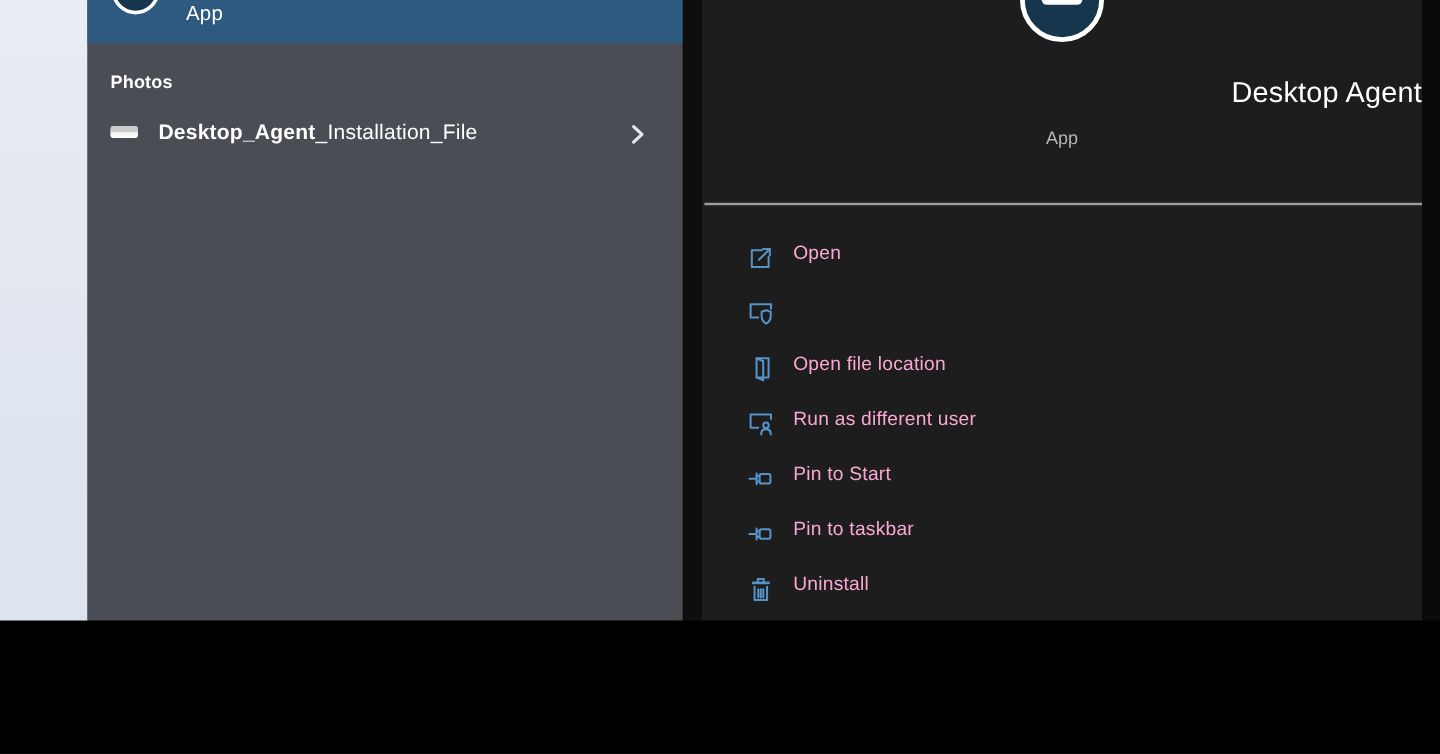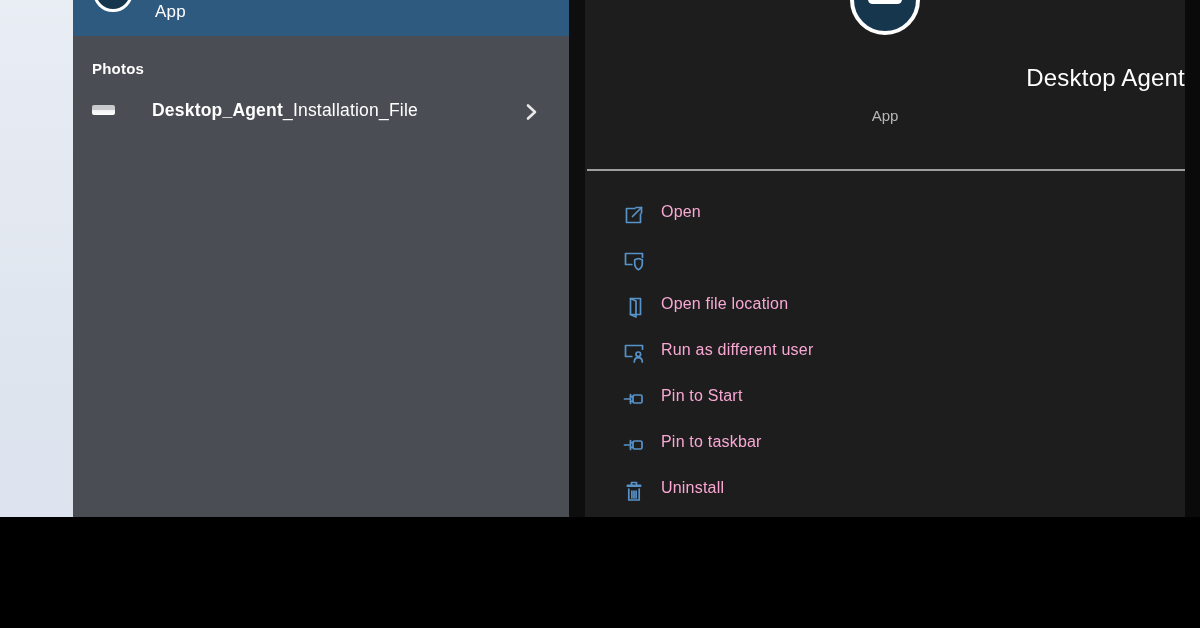--- a/index.html
+++ b/index.html
@@ -32,21 +32,21 @@
   .selected-row .app-circle-small{position:absolute;left:20px;top:-28px;width:40px;height:40px;
     border-radius:50%;background:var(--circle-fill);border:3px solid #fff;}
   .selected-row .selected-label{position:absolute;left:82px;top:2px;
     color:var(--text-white);font-size:17px;letter-spacing:.2px;}
   .section-header{position:absolute;left:19px;top:36px;color:var(--text-white);
     font-size:15px;font-weight:bold;letter-spacing:.2px;margin-top:24px;}
   .result-row{position:absolute;left:0;top:91px;width:100%;height:42px;cursor:pointer;}
   .file-thumb{position:absolute;left:19px;top:14px;width:23px;height:10px;border-radius:2px;
     background:linear-gradient(180deg,#c7c9cb 0%,#c9cbcd 45%,#f2f2f2 55%,#ffffff 100%);}
   .file-name{position:absolute;left:59px;top:9px;color:var(--text-white);font-size:17.5px;
-    letter-spacing:.2px;white-space:nowrap;margin-left:20px;}
+    letter-spacing:.2px;white-space:nowrap;}
   .file-name .bold{font-weight:bold;}
   .result-chevron{position:absolute;right:26px;top:9px;width:24px;height:24px;cursor:pointer;}
 
   
   .gap-strip{position:absolute;left:569px;top:0;width:16px;height:628px;background:var(--gap-strip);}
   .edge-strip{position:absolute;left:1185px;top:0;width:15px;height:628px;background:var(--edge-strip);}
 
   
   .right-panel{position:absolute;left:585px;top:0;width:600px;height:628px;
     background:var(--right-panel-bg);overflow:hidden;}

